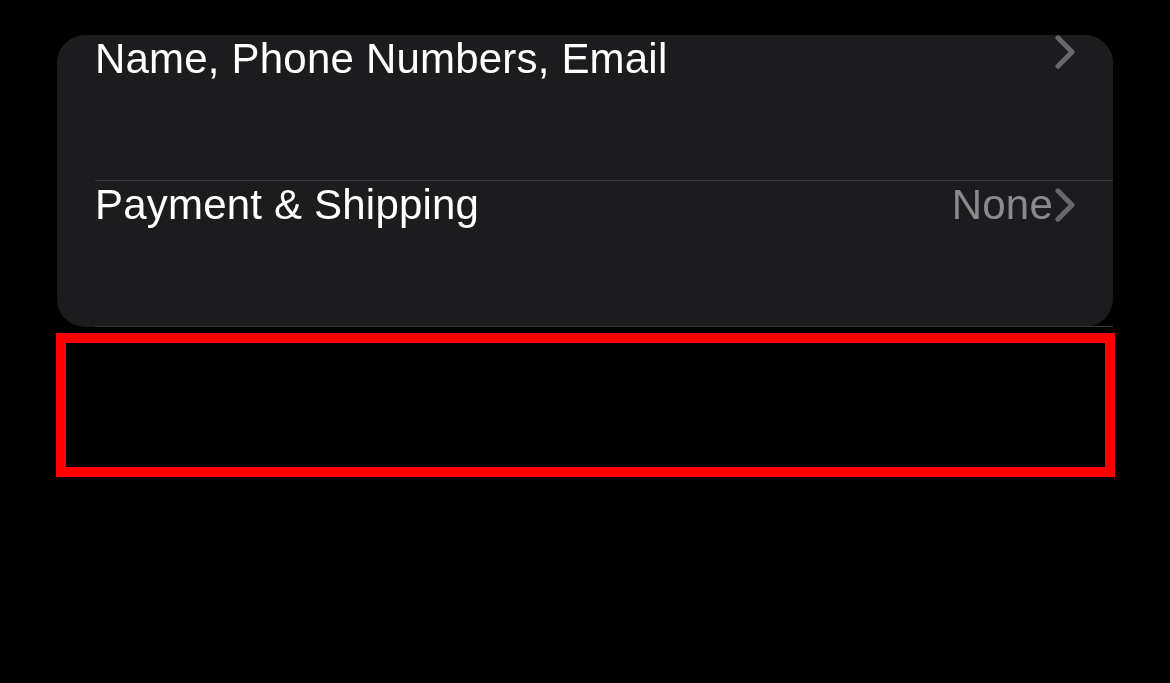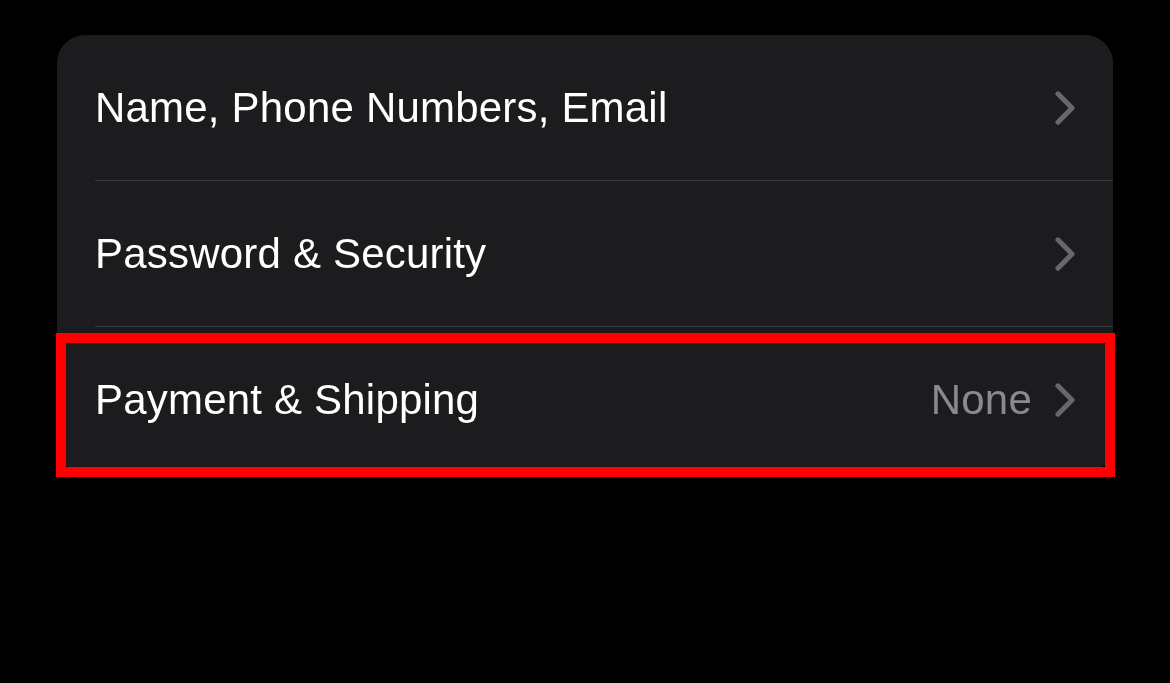--- a/index.html
+++ b/index.html
@@ -22,21 +22,21 @@
     .settings-group {
       width: 1056px;
       background: #1c1c1e;
       border-radius: 28px;
       overflow: visible;
       position: relative;
     }
     
     .settings-row {
       display: flex;
-      align-items: center;
+      align-items: flex-start;
       justify-content: space-between;
       height: 146px;
       padding: 0 38px;
       cursor: pointer;
       position: relative;
     }
     
     .settings-row:not(:last-child)::after {
       content: '';
       position: absolute;
@@ -50,21 +50,21 @@
     .row-label {
       font-size: 42px;
       font-weight: 400;
       color: #ffffff;
       letter-spacing: 0.2px;
     }
     
     .row-right {
       display: flex;
       align-items: center;
-      gap: 23px;
+      gap: 2px;
     }
     
     .row-value {
       font-size: 42px;
       font-weight: 400;
       color: #8a8a8e;
       letter-spacing: 0.2px;
     }
     
     .chevron {
@@ -100,30 +100,20 @@
     <span class="row-label">Name, Phone Numbers, Email</span>
     <div class="row-right">
       <span class="chevron">
         <svg viewBox="0 0 14 24" fill="none" stroke="#68686c" stroke-width="3.5" stroke-linecap="round" stroke-linejoin="round">
           <polyline points="2,2 12,12 2,22"></polyline>
         </svg>
       </span>
     </div>
   </div>
 
-  <div class="settings-row">
-    <span class="row-label">Password &amp; Security</span>
-    <div class="row-right">
-      <span class="chevron">
-        <svg viewBox="0 0 14 24" fill="none" stroke="#68686c" stroke-width="3.5" stroke-linecap="round" stroke-linejoin="round">
-          <polyline points="2,2 12,12 2,22"></polyline>
-        </svg>
-      </span>
-    </div>
-  </div>
 
   <div class="settings-row">
     <span class="row-label">Payment &amp; Shipping</span>
     <div class="row-right">
       <span class="row-value">None</span>
       <span class="chevron">
         <svg viewBox="0 0 14 24" fill="none" stroke="#68686c" stroke-width="3.5" stroke-linecap="round" stroke-linejoin="round">
           <polyline points="2,2 12,12 2,22"></polyline>
         </svg>
       </span>

